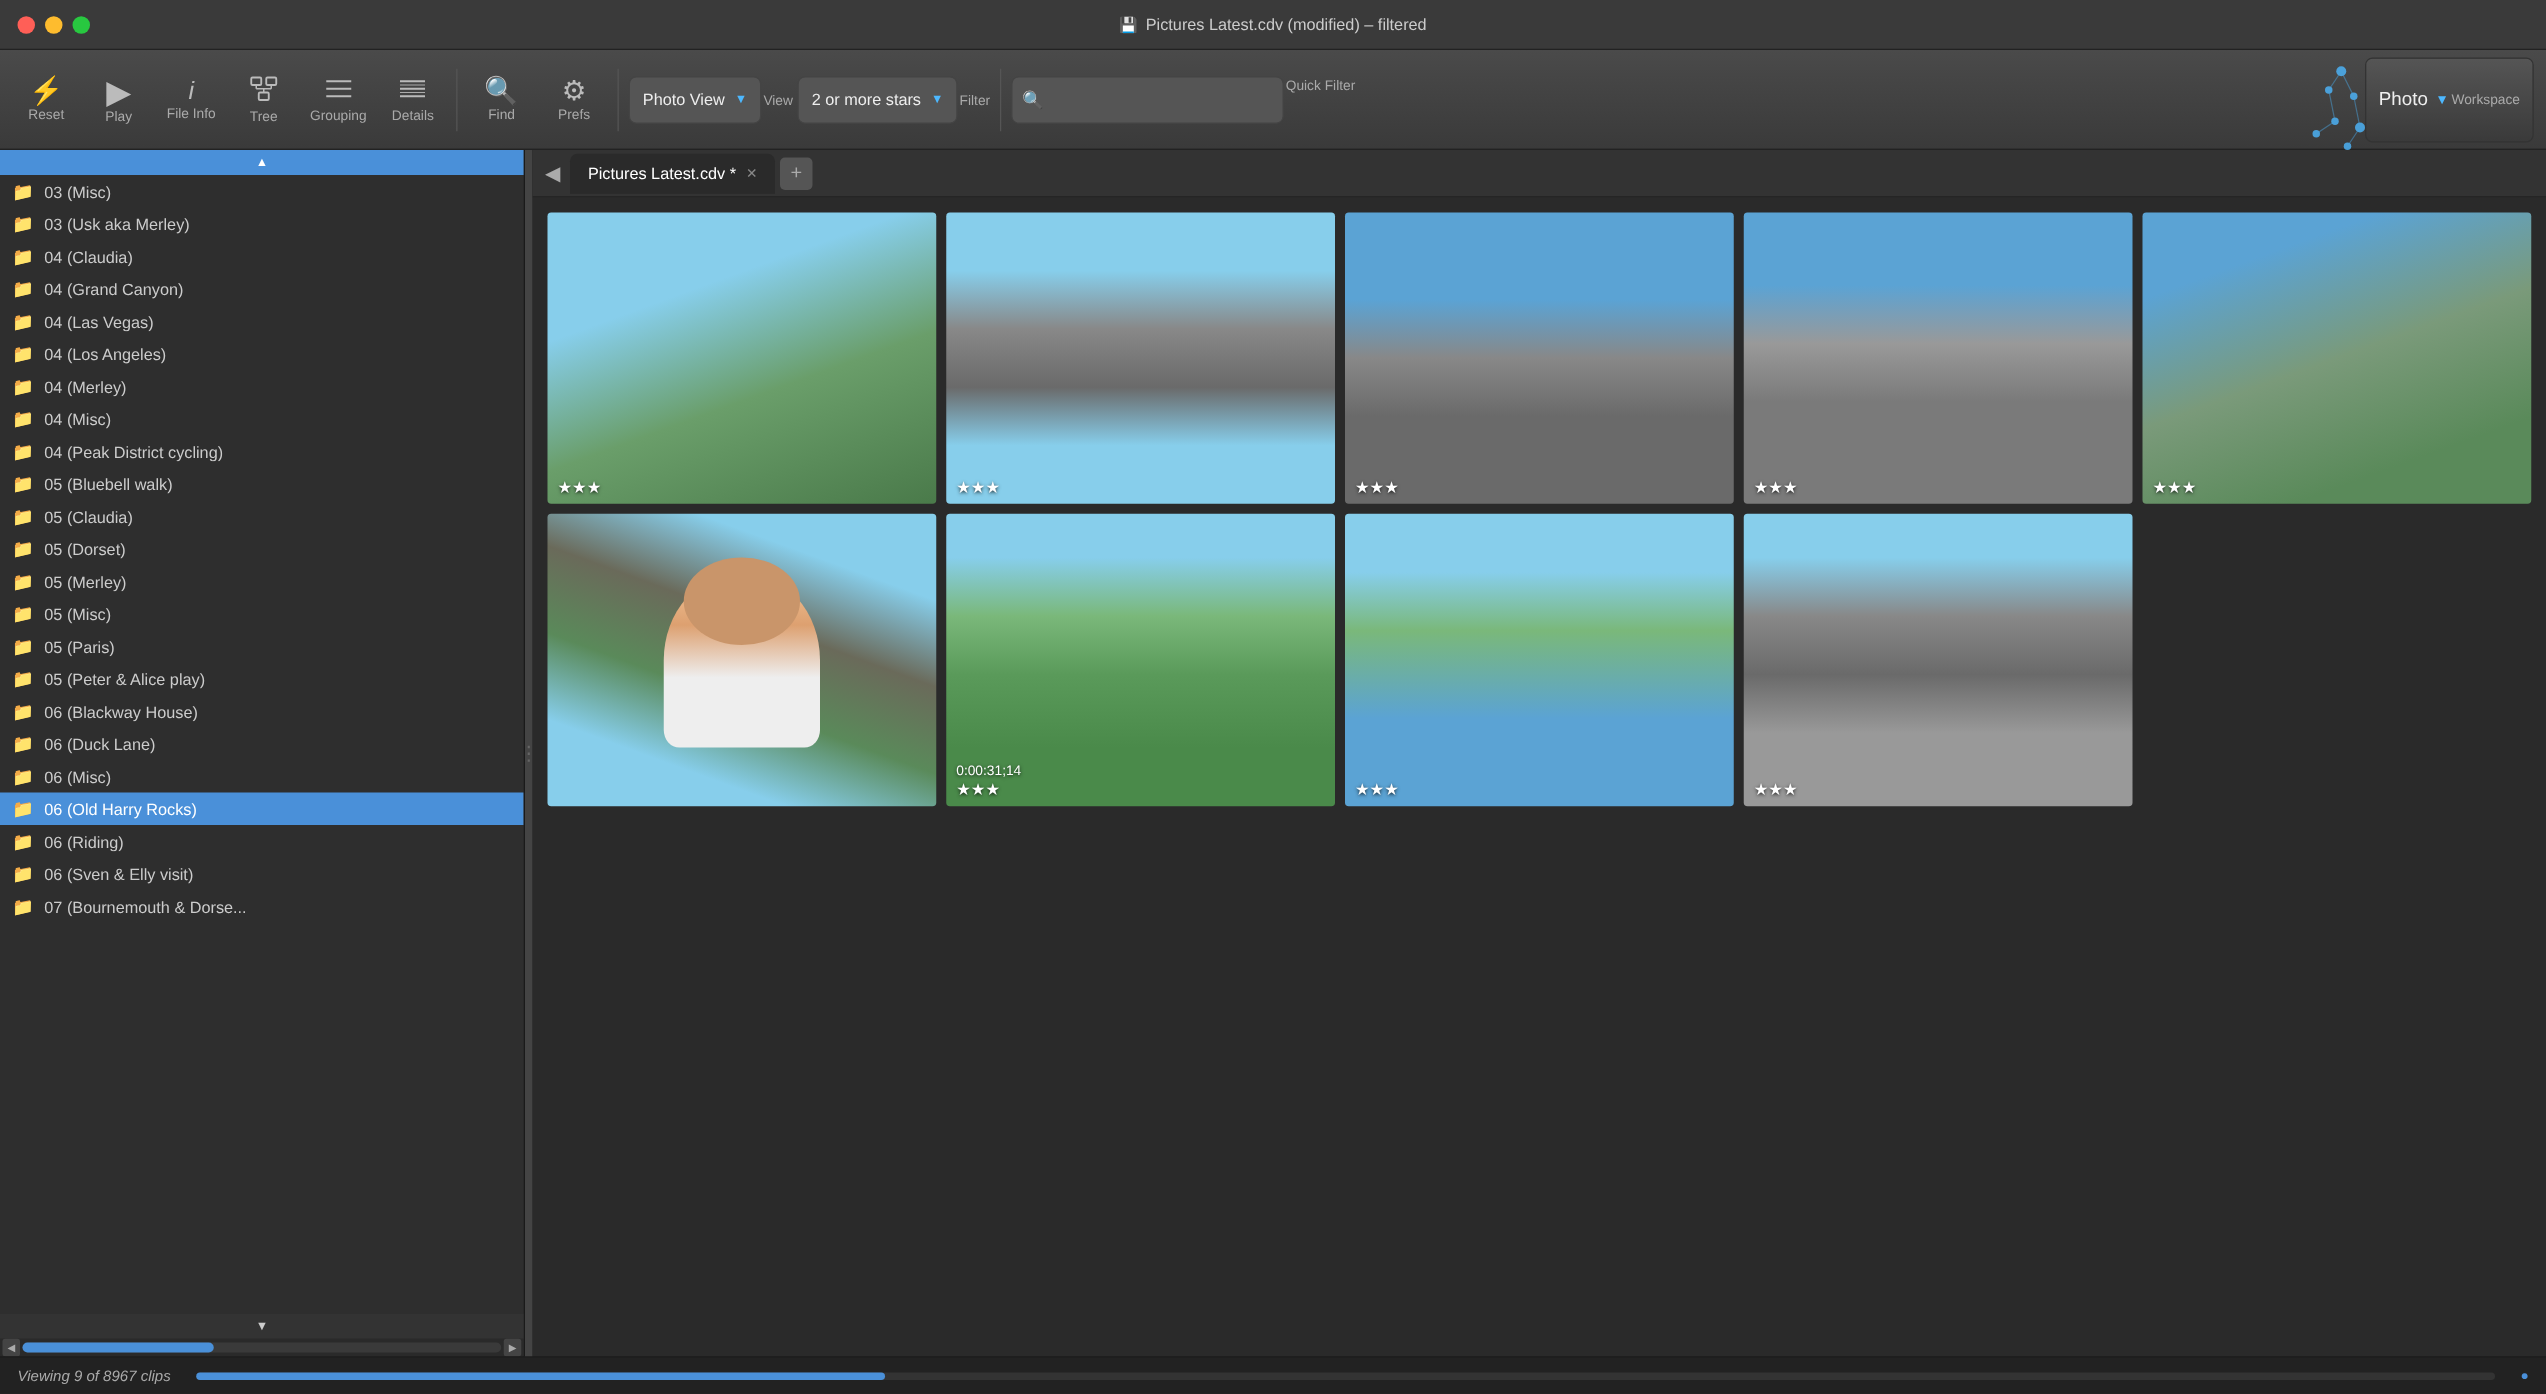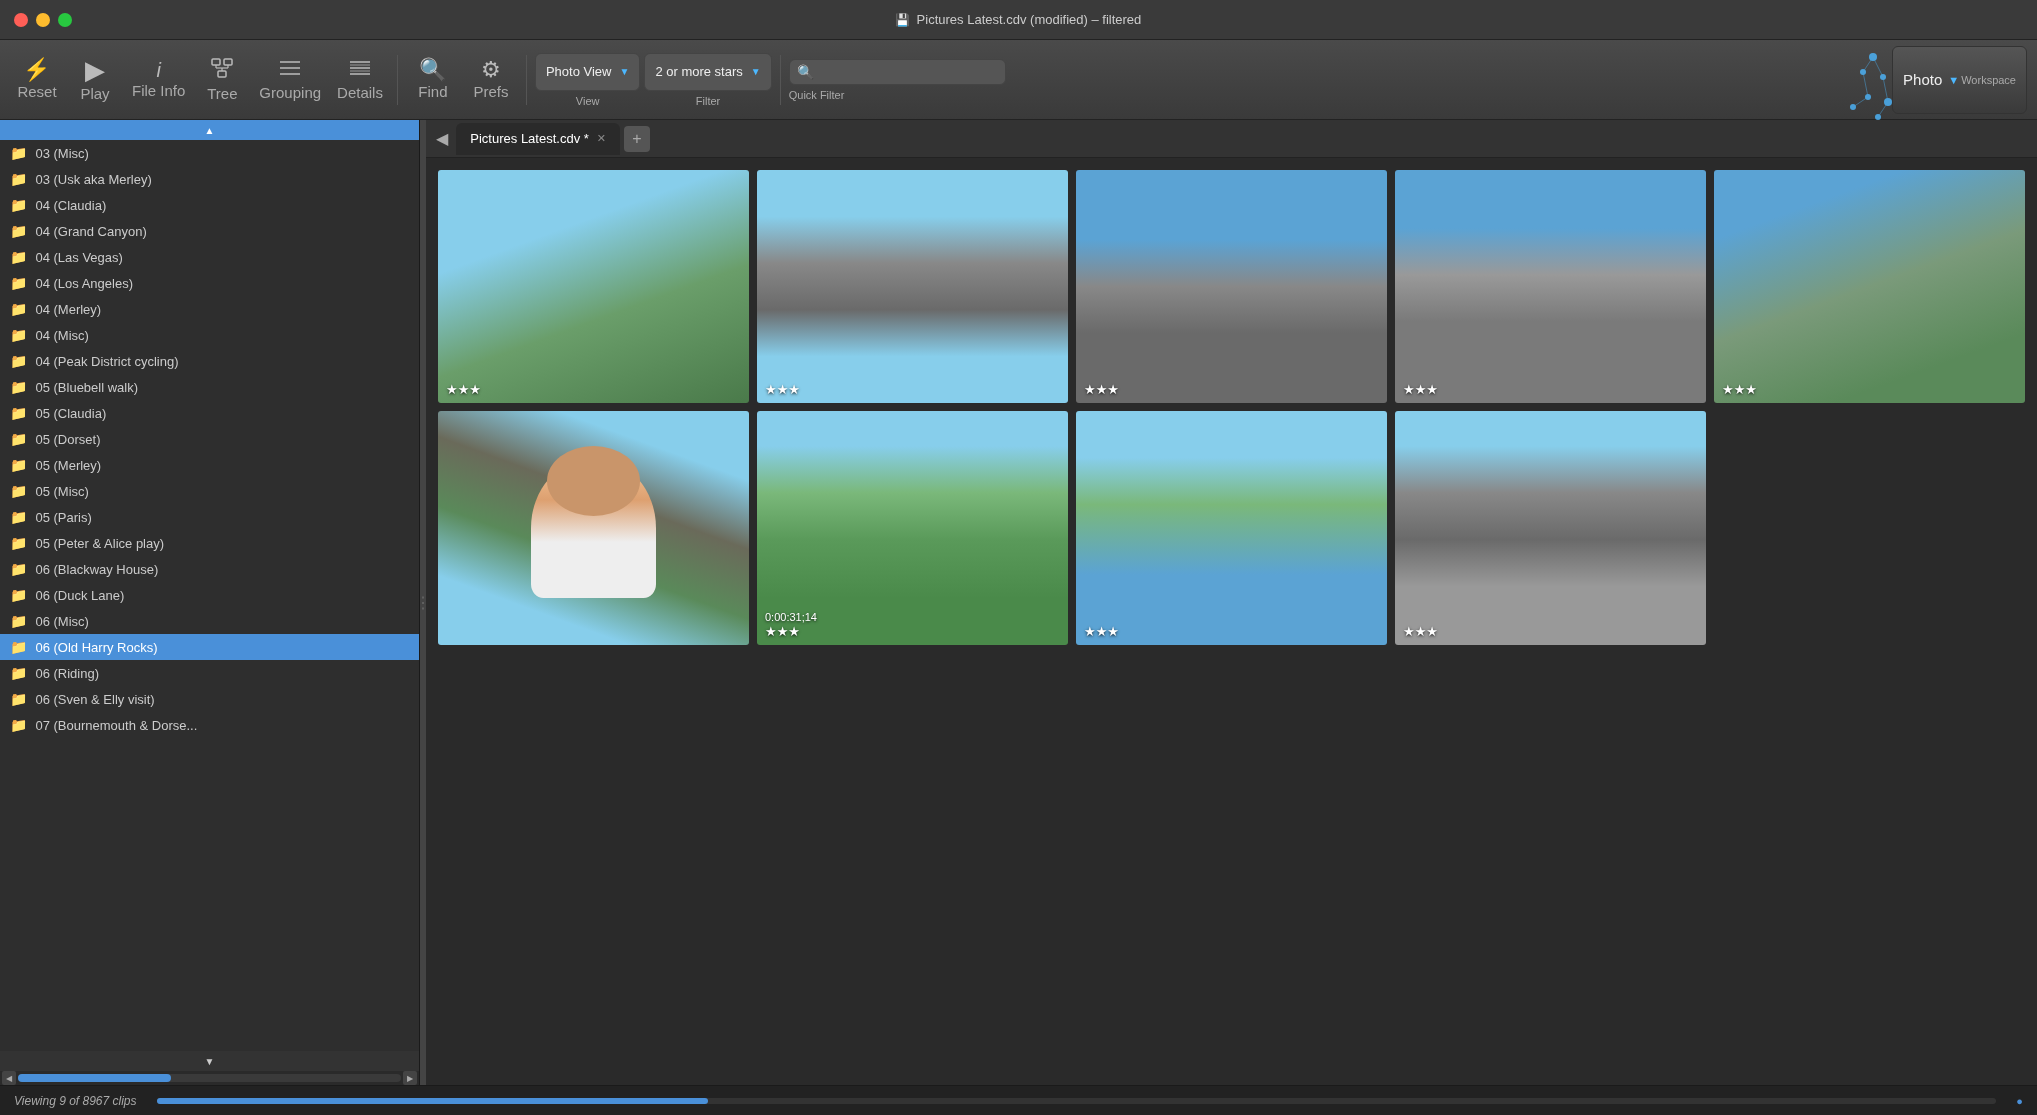--- a/index.html
+++ b/index.html
@@ -73,21 +73,21 @@
       border: none;
       background: transparent;
       gap: 2px;
     }
     .toolbar-btn .icon-area {
       font-size: 22px;
       line-height: 1;
       color: #bbb;
     }
     .toolbar-btn .label {
-      font-size: 15px;
+      font-size: 11px;
       color: #aaa;
       white-space: nowrap;
     }
     .toolbar-separator {
       width: 1px;
       height: 50px;
       background: #555;
       margin: 0 4px;
     }
 
@@ -132,21 +132,21 @@
 
     .toolbar-label {
       font-size: 11px;
       color: #aaa;
       text-align: center;
       margin-top: 2px;
     }
 
     .toolbar-group {
       display: flex;
-      flex-direction: column;
+      flex-direction: row;
       align-items: center;
       gap: 2px;
     }
 
     
     .workspace-dropdown {
       display: flex;
       align-items: center;
       background: linear-gradient(180deg, #555 0%, #3a3a3a 100%);
       border: 1px solid #333;

